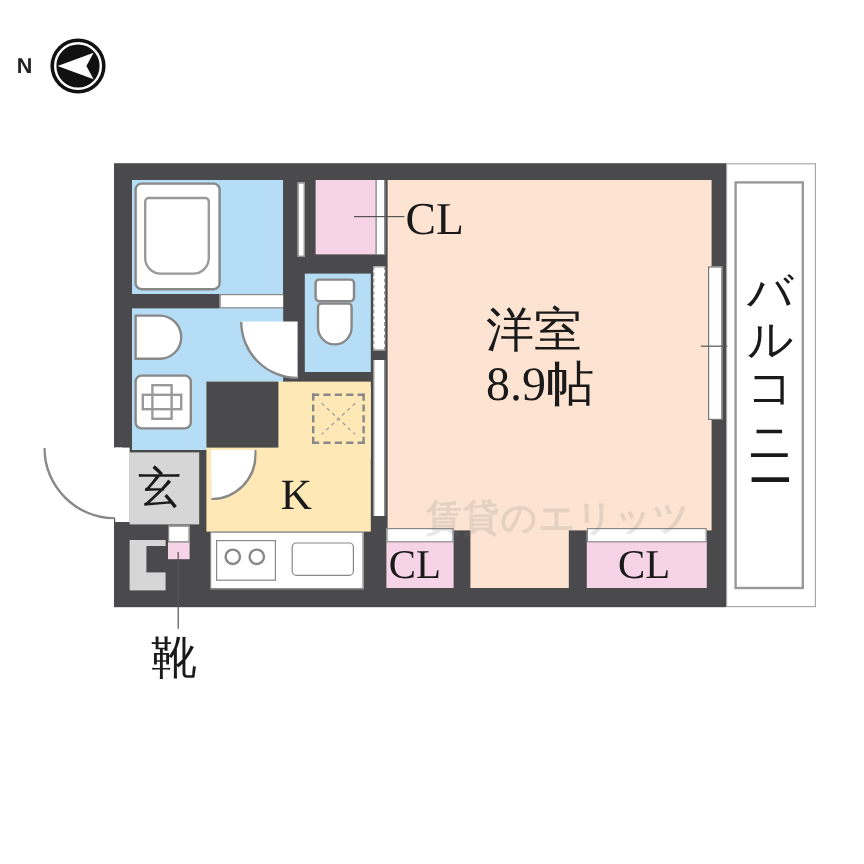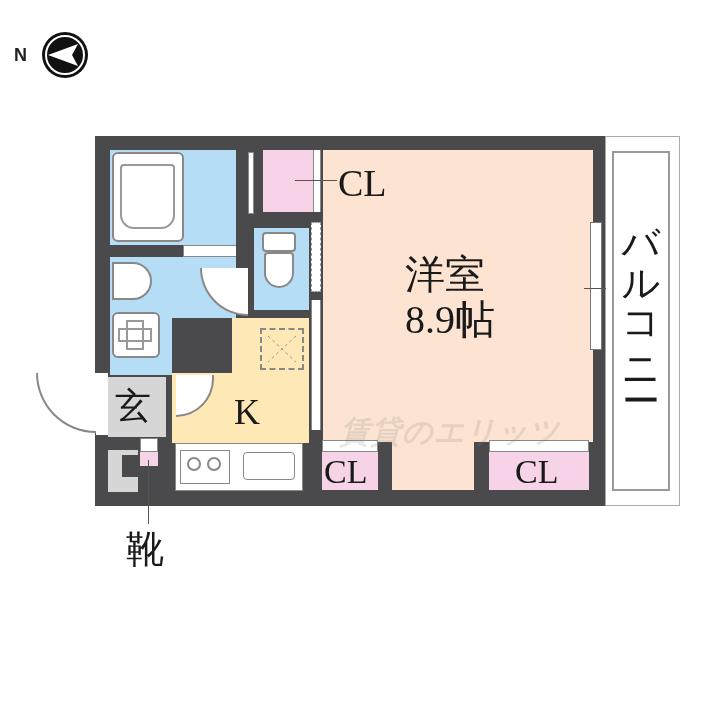--- a/index.html
+++ b/index.html
@@ -109,13 +109,13 @@
 <div class="abs label" style="left:126px;top:530px;font-size:38px;">靴</div>
 
 <div class="abs white" style="left:322px;top:440px;width:56px;height:12px;border:1px solid #888;"></div>
 <div class="abs pink" style="left:322px;top:452px;width:56px;height:38px;"></div>
 <div class="abs label" style="left:324px;top:455px;font-size:34px;">CL</div>
 
 <div class="abs white" style="left:489px;top:440px;width:100px;height:12px;border:1px solid #888;"></div>
 <div class="abs pink" style="left:489px;top:452px;width:100px;height:38px;"></div>
 <div class="abs label" style="left:515px;top:455px;font-size:34px;">CL</div>
 
-<div class="abs watermark" style="left:340px;top:412px;font-style:italic;">賃貸のエリッツ</div>
+<div class="abs watermark" style="left:355px;top:412px;">賃貸のエリッツ</div>
 
 </body></html>

